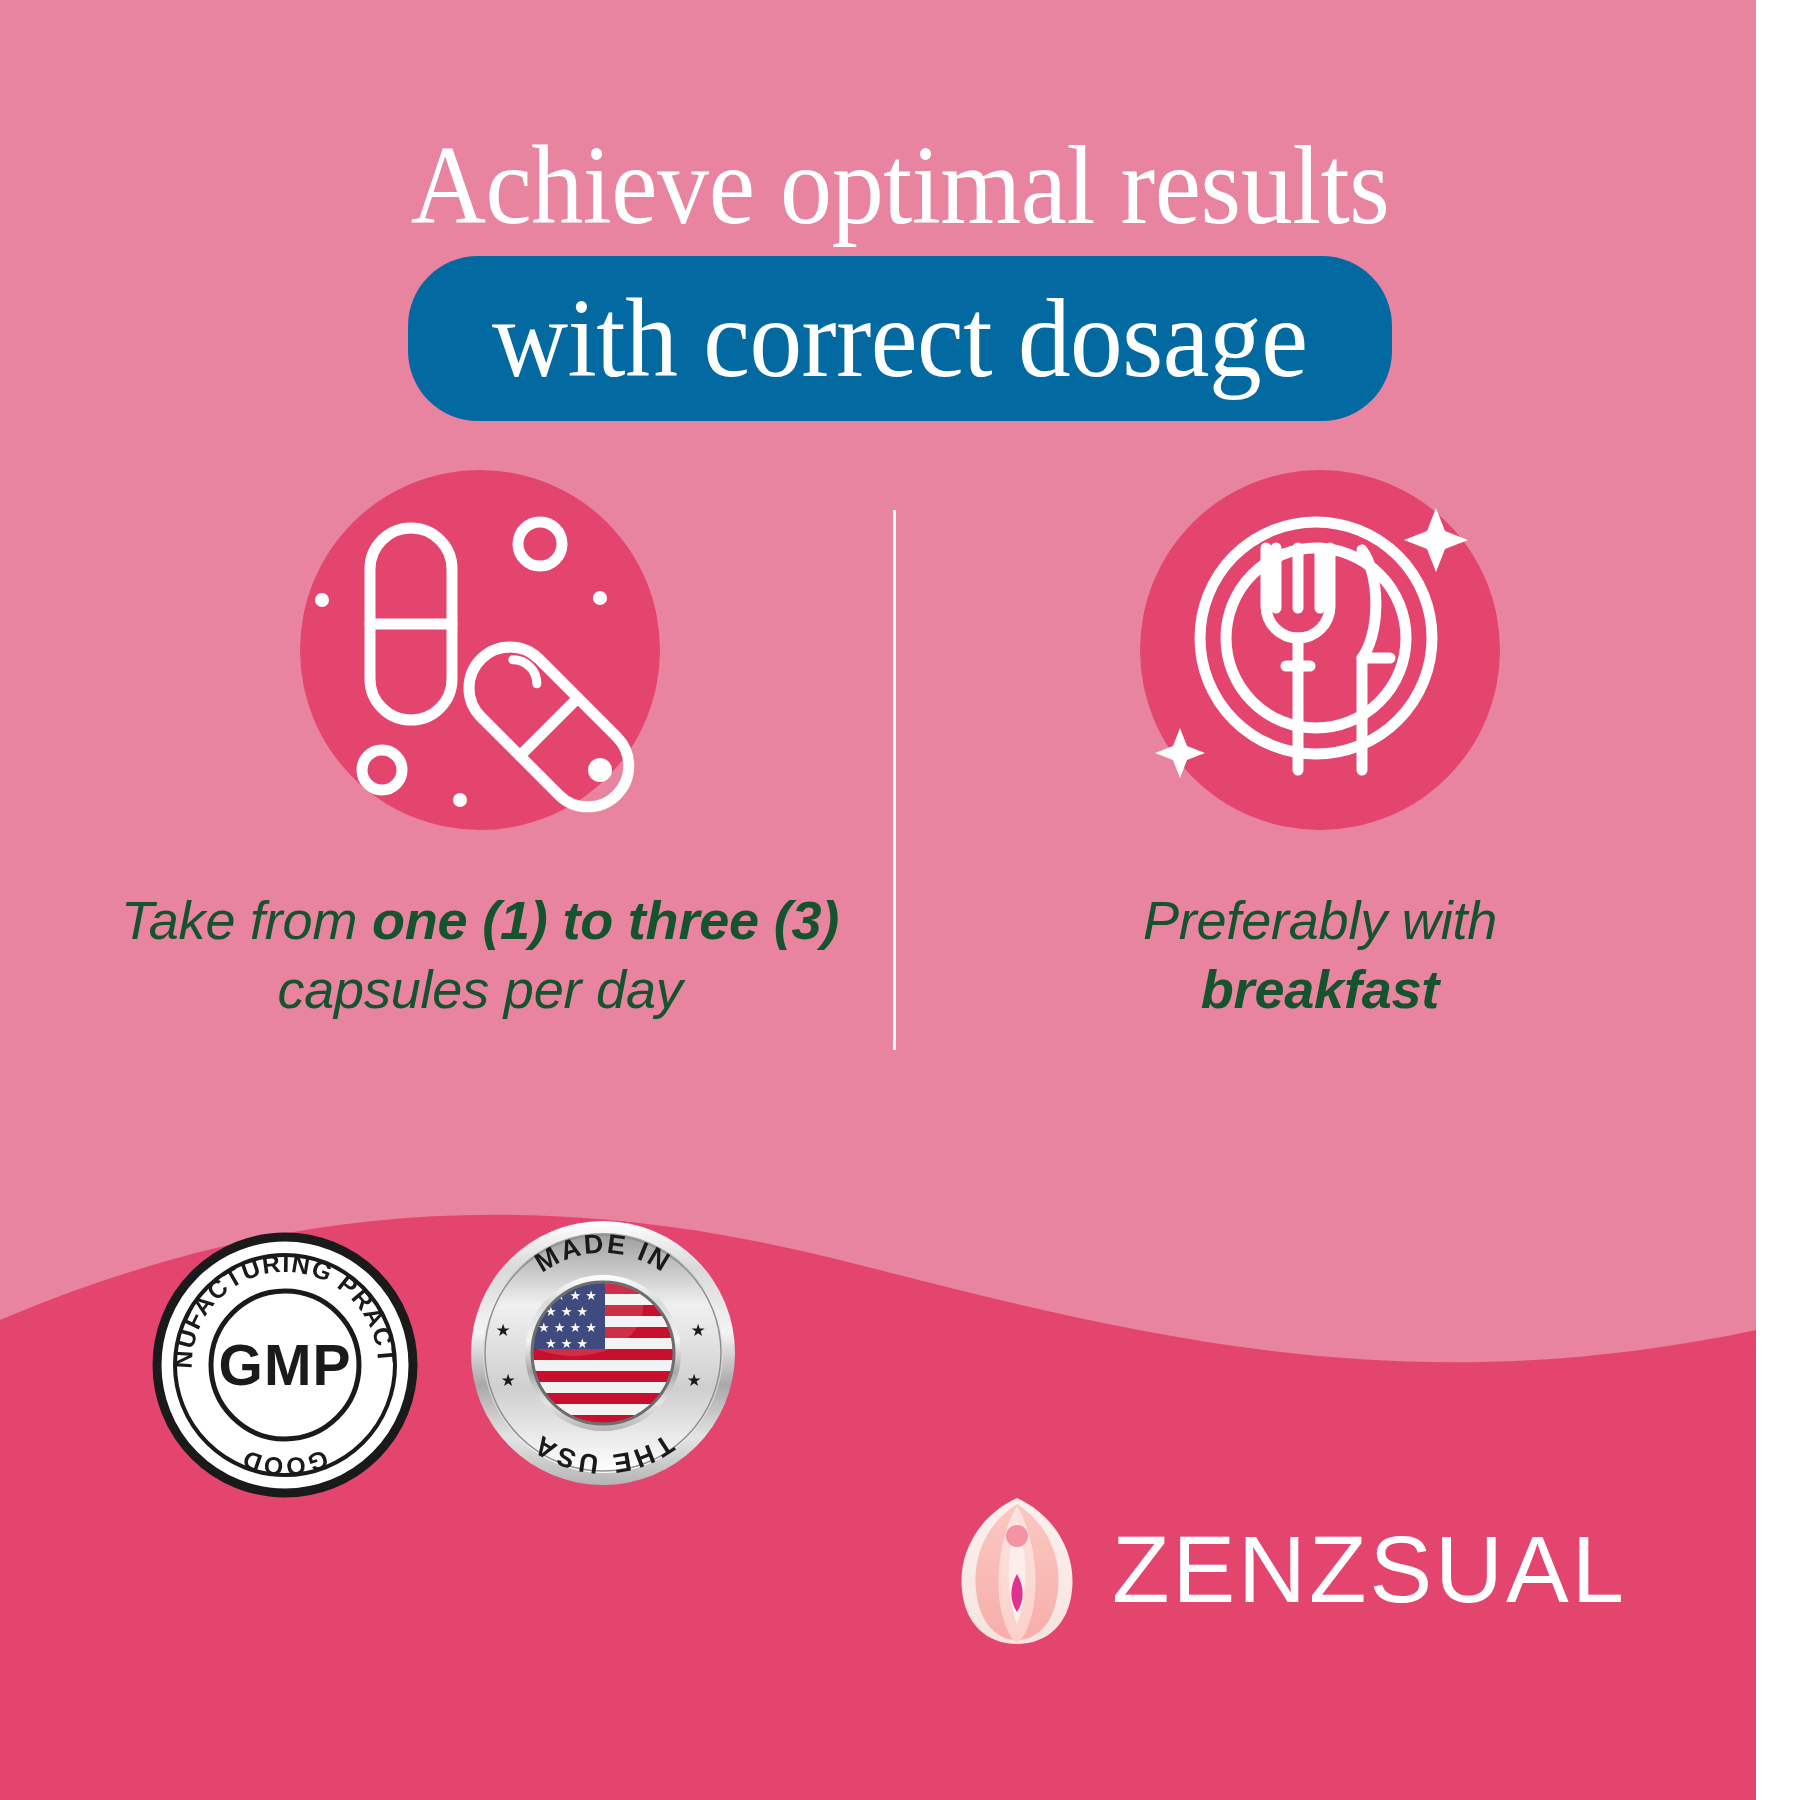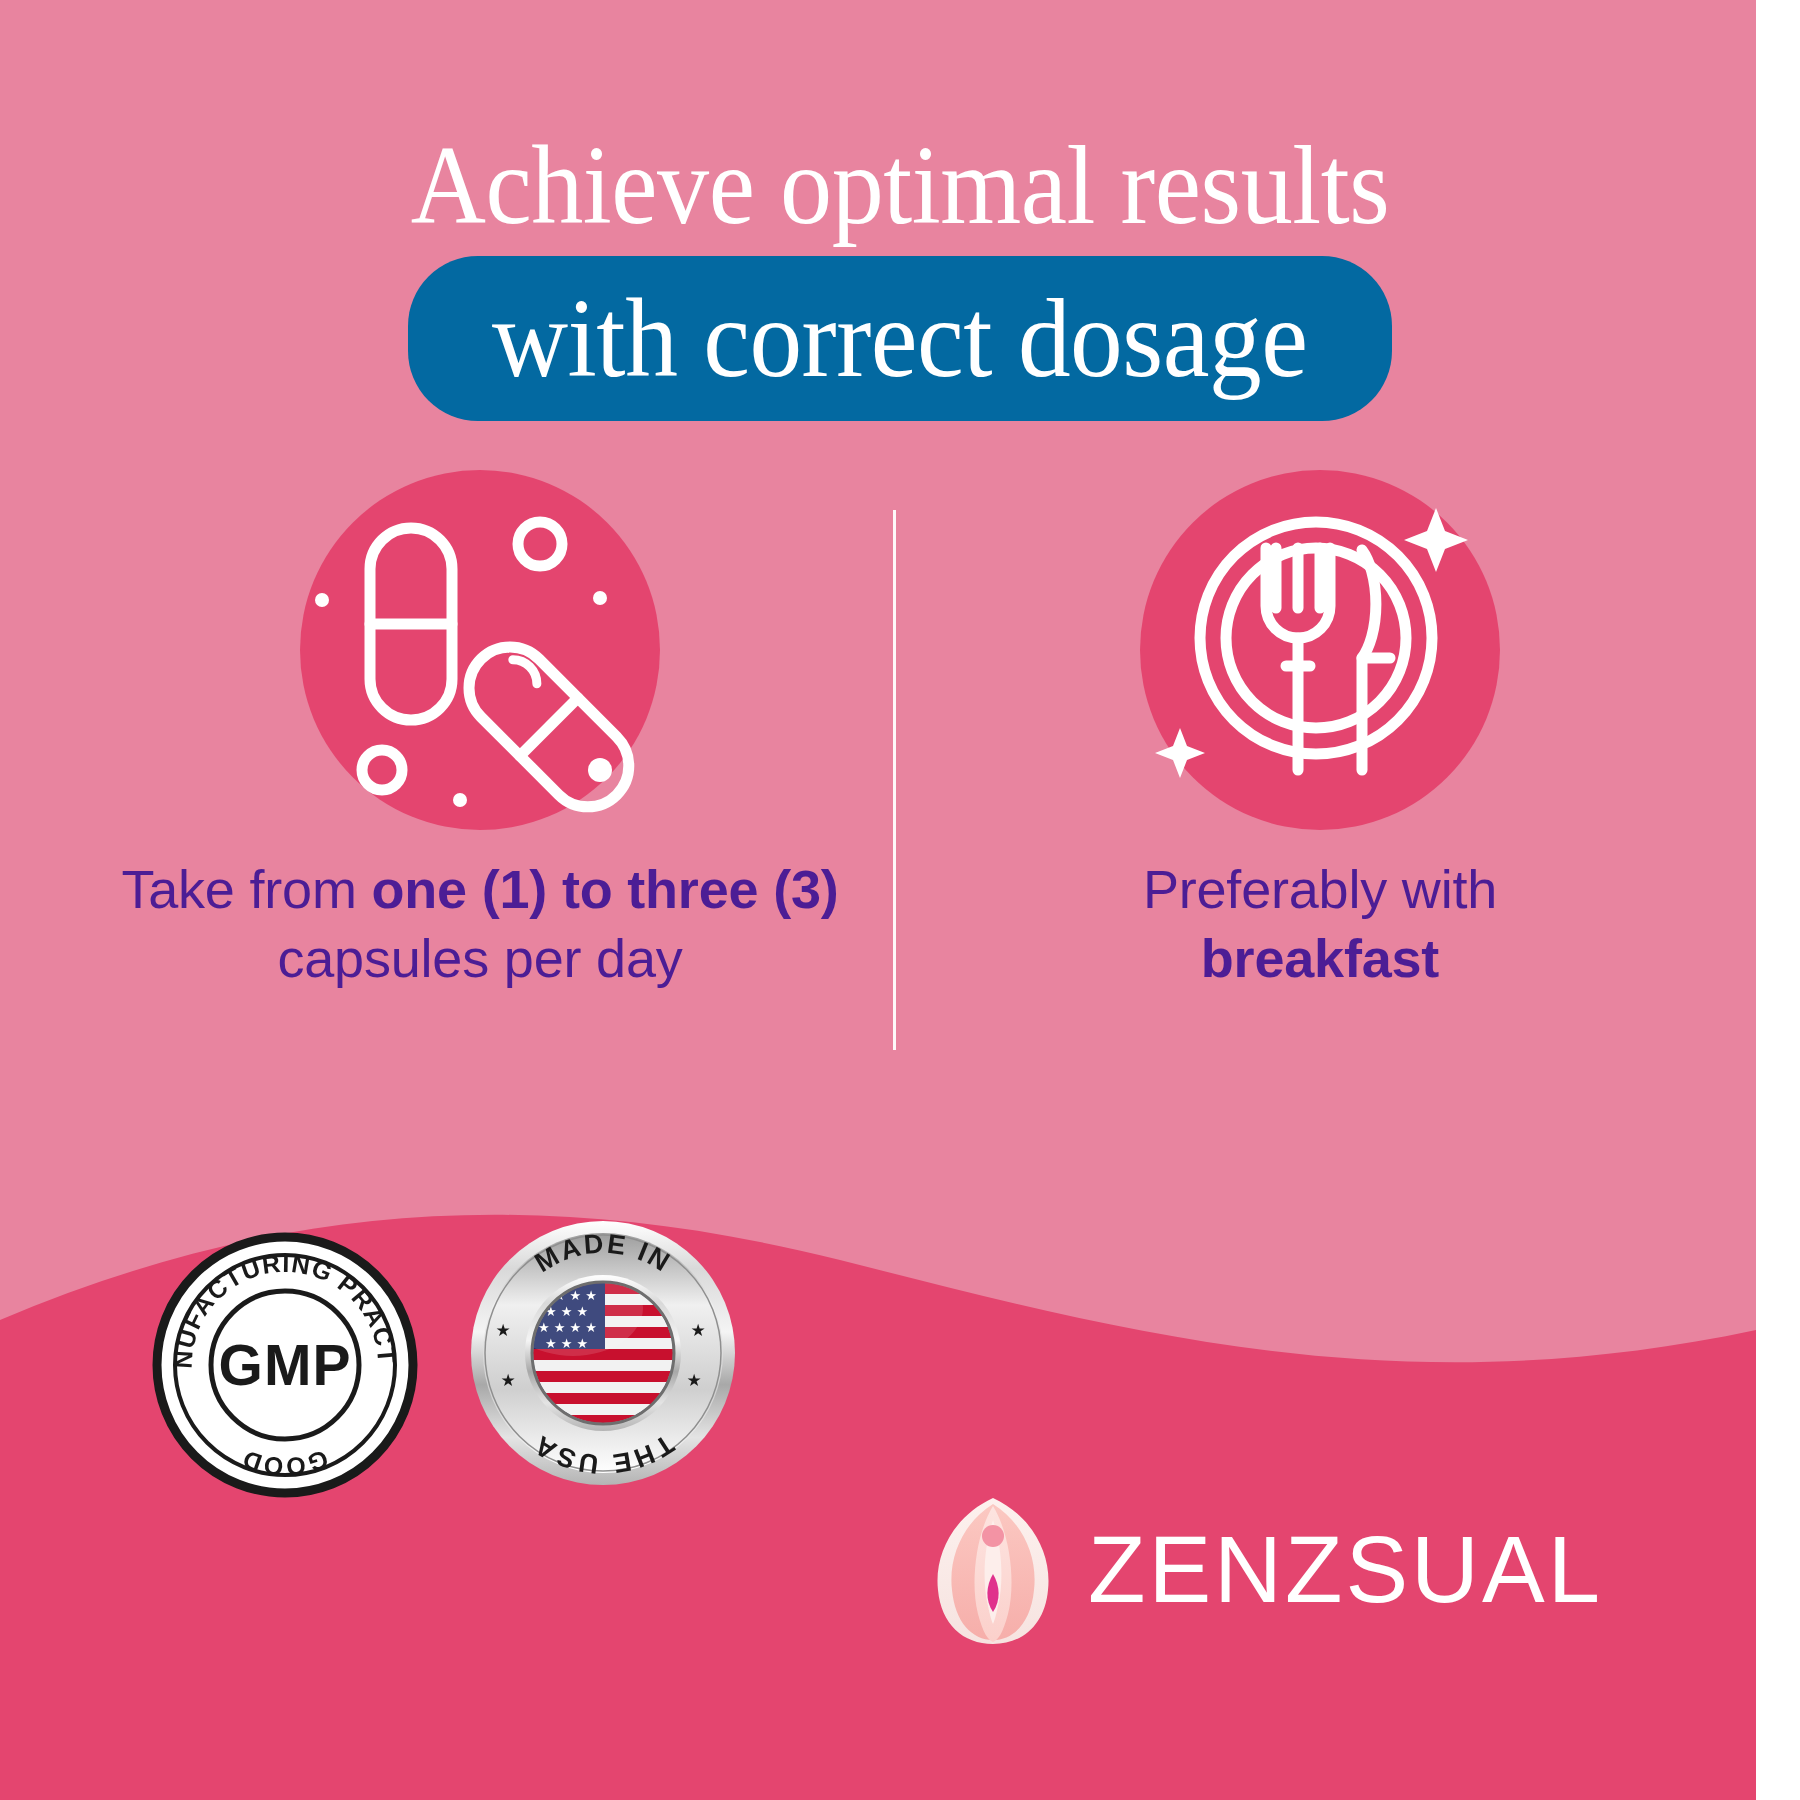--- a/index.html
+++ b/index.html
@@ -93,45 +93,46 @@
     width: 360px;
     height: 360px;
     border-radius: 50%;
     background: #e4456f;
     margin: 0 auto;
     position: relative;
   }
   .icon-circle svg { display: block; }
 
   .caption {
-    margin-top: 25px;
-    color: #4c1d95;
+    margin-top: 56px;
+    color: #14532d;
     font-size: 54px;
     line-height: 1.28;
     font-weight: 400;
     letter-spacing: -0.2px;
     padding: 0 16px;
+    font-style: italic;
   }
   .caption b { font-weight: 700; }
 
   
   .badges {
     position: absolute;
     left: 150px;
     top: 1218px;
     width: 600px;
     height: 300px;
   }
   .gmp-badge  { position: absolute; left: 0;   top: 12px; }
   .usa-badge  { position: absolute; left: 318; top: 0; }
 
   
   .brand {
     position: absolute;
-    left: 928px;
+    left: 952px;
     top: 1470px;
     width: 640px;
     height: 200px;
     display: flex;
     align-items: center;
     text-align: center;
   }
   .brand-mark { flex: 0 0 auto; }
   .brand-name {
     margin-left: 30px;

